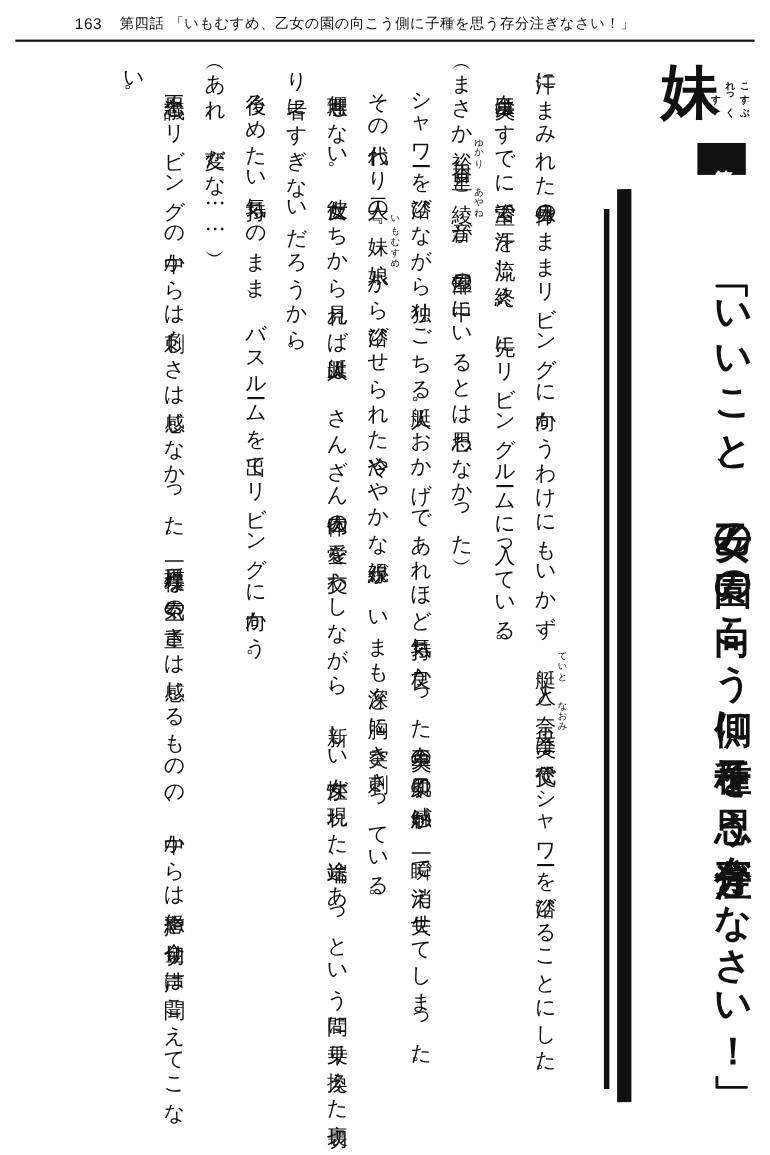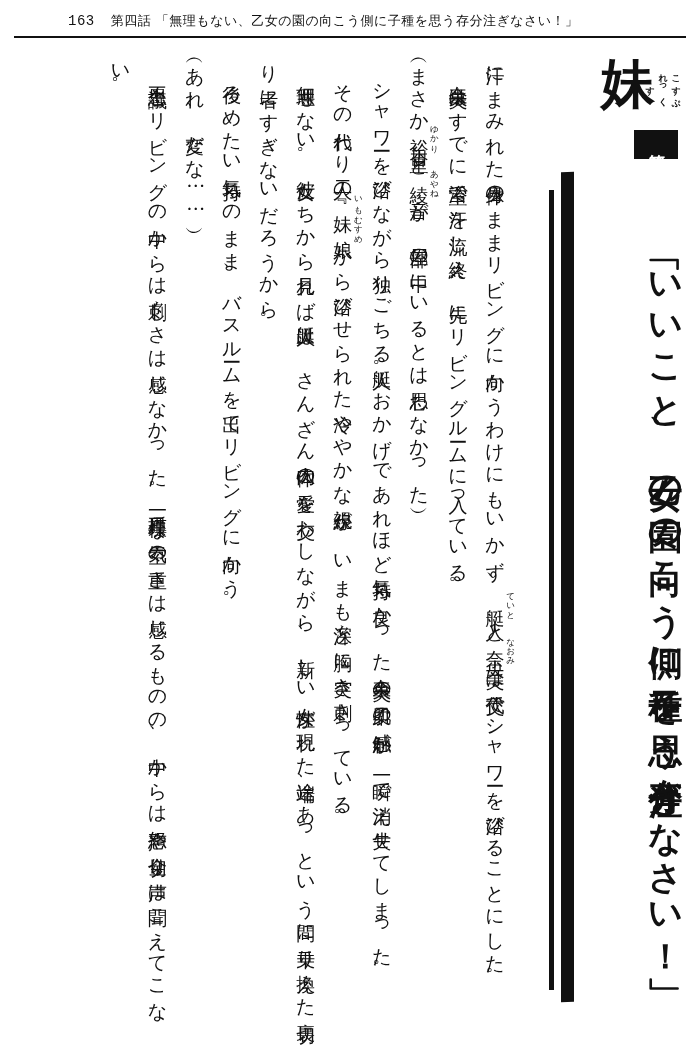--- a/index.html
+++ b/index.html
@@ -28,21 +28,21 @@
     height: 26px;
     display: flex;
     align-items: center;
     gap: 16px;
     padding-left: 68px;
     font-size: 13.5px;
     letter-spacing: 0.5px;
     white-space: nowrap;
   }
   .runhead .folio {
-    font-family: Liberation Mono, monospace;
+    font-family: Liberation Sans, sans-serif;
     font-size: 14px;
   }
   .runhead .rh-title {
     font-size: 13px;
   }
   .rule {
     position: absolute;
     left: 14px;
     right: 14px;
     top: 36px;
@@ -170,21 +170,21 @@
     height: 800px;
   }
 </style>
 </head>
 <body>
 
 <div id="page">
 
   <div class="runhead">
     <span class="folio">163</span>
-    <span class="rh-title">第四話 「無理もない、乙女の園の向こう側に子種を思う存分注ぎなさい！」</span>
+    <span class="rh-title">第四話 「いもむすめ、乙女の園の向こう側に子種を思う存分注ぎなさい！」</span>
   </div>
   <div class="rule"></div>
 
   <div class="body-area">
 
     <div class="vtext">
       <p class="noindent">汗にまみれた身体のままリビングに向かうわけにもいかず、<ruby>艇人<rt>ていと</rt></ruby>と<ruby>奈央美<rt>なおみ</rt></ruby>は交代でシャワーを浴びることにした。</p>
       <p>奈央美はすでに浴室で汗を流し終え、先にリビングルームに入っている。</p>
       <p class="noindent">（まさか<ruby>裕香里<rt>ゆかり</rt></ruby>と<ruby>綾音<rt>あやね</rt></ruby>が、部屋の中にいるとは思わなかった）</p>
       <p>シャワーを浴びながら独りごちる艇人。おかげであれほど気持ち良かった奈央美の柔肌の感触が、一瞬で消え失せてしまった。</p>

